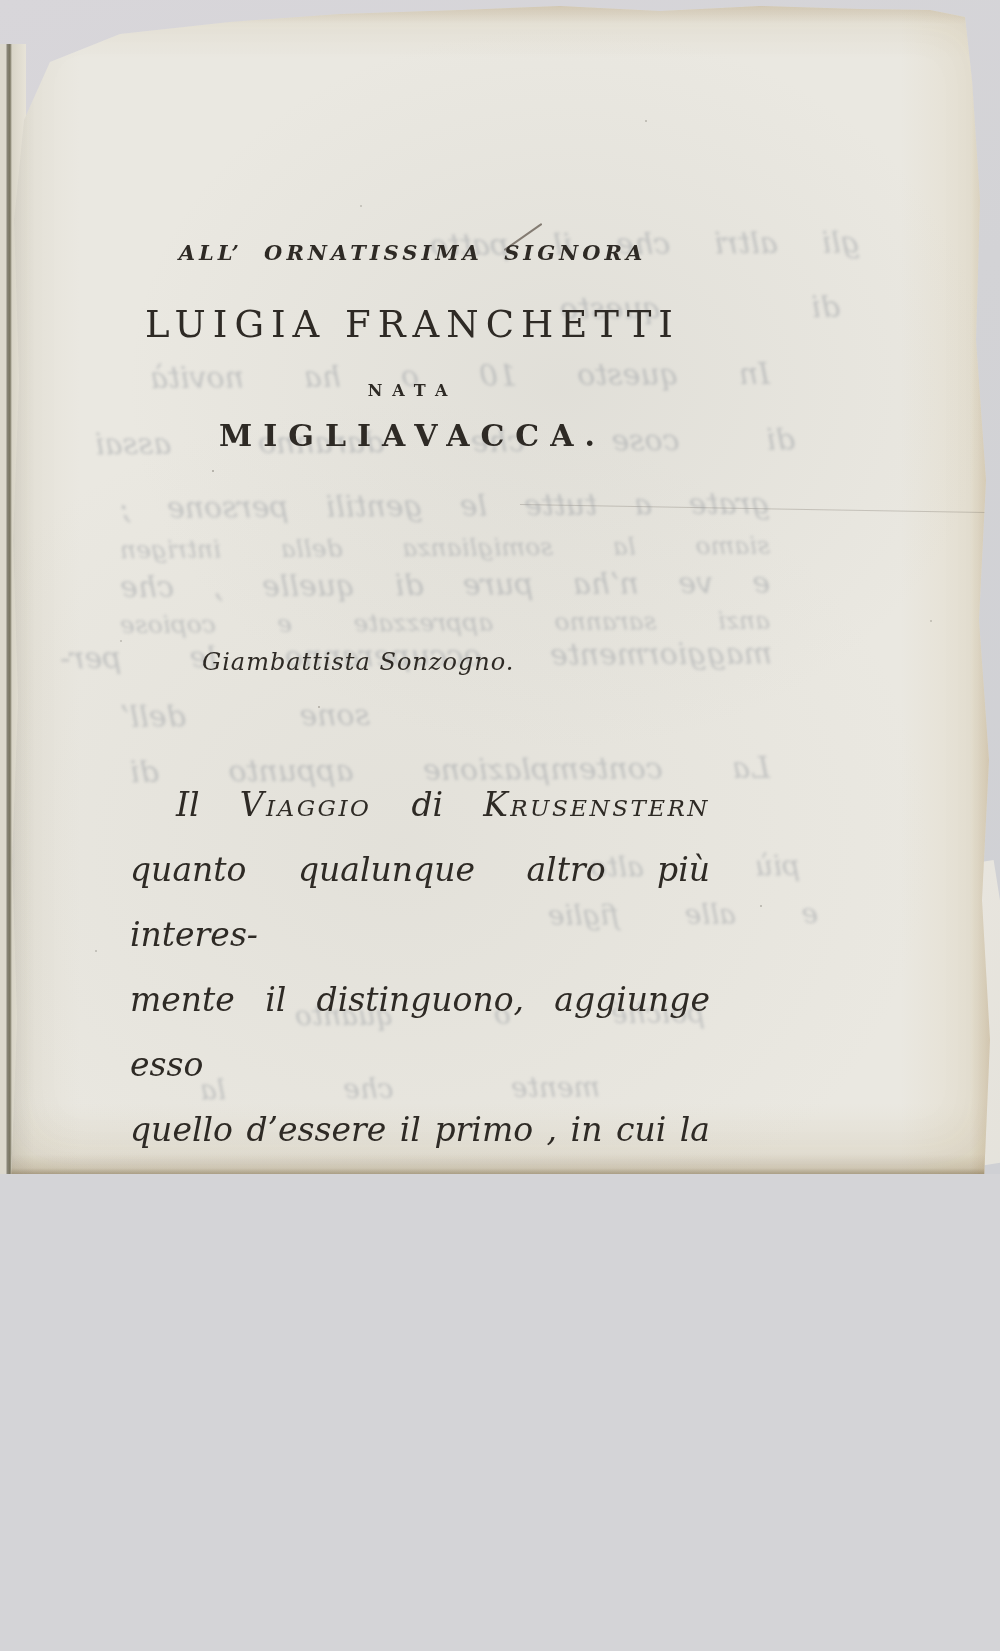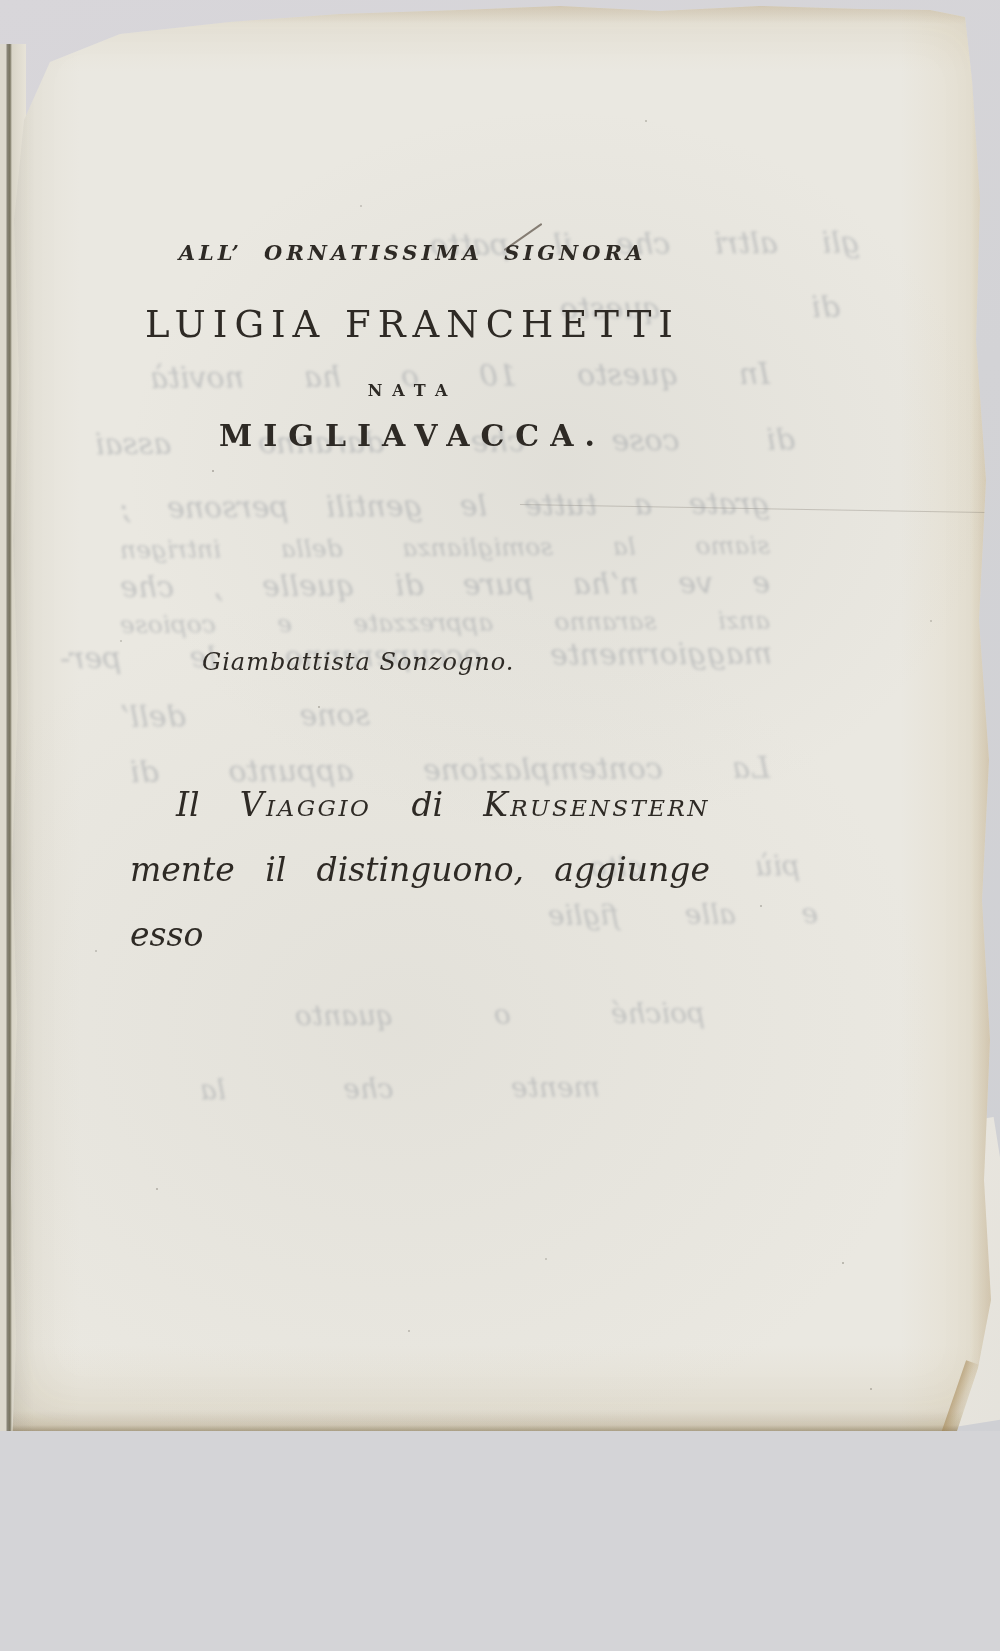--- a/index.html
+++ b/index.html
@@ -6,21 +6,21 @@
   :root{
     --bg:#d4d4d7;
     --paper:#eae8e1;
     --paper-warm:#ece7d9;
     --edge-brown:#b3976a;
     --ink:#2e2a25;
     --ghost:#8f949b;
   }
   html,body{margin:0;padding:0;background:var(--bg);}
   .scene{
-    position:relative;width:1000px;height:1431px;overflow:hidden;
+    position:relative;width:1000px;height:1174px;overflow:hidden;
     background:linear-gradient(160deg,#d8d6da 0%,#d3d3d6 40%,#cfd0d4 100%);
     font-family:"DejaVu Serif", serif;
   }
   
   .left-sliver{
     position:absolute;left:0;top:44px;width:26px;height:1607px;
     background:linear-gradient(90deg,#dcd8cd 0px,#dcd8cd 6px,#8a8679 7px,#77735f 10px,#d9d5c8 12px,#e7e3d8 26px);
   }
   
   .corner-sheet{
@@ -141,17 +141,19 @@
 
       <div class="signature">Giambattista Sonzogno.</div>
 
       <div class="bodytext">
         <div class="bodyline indent">
           <span class="script">Il</span>
           <span class="sc">Viaggio</span>
           <span class="script">di</span>
           <span class="sc">Krusenstern</span>
         </div>
+        <div class="bodyline">quanto qualunque altro più interes-</div>
         <div class="bodyline">mente il distinguono, aggiunge esso</div>
+        <div class="bodyline">quello d’essere il primo , in cui la</div>
       </div>
     </div>
   </div>
 </div>
 
 </body></html>

